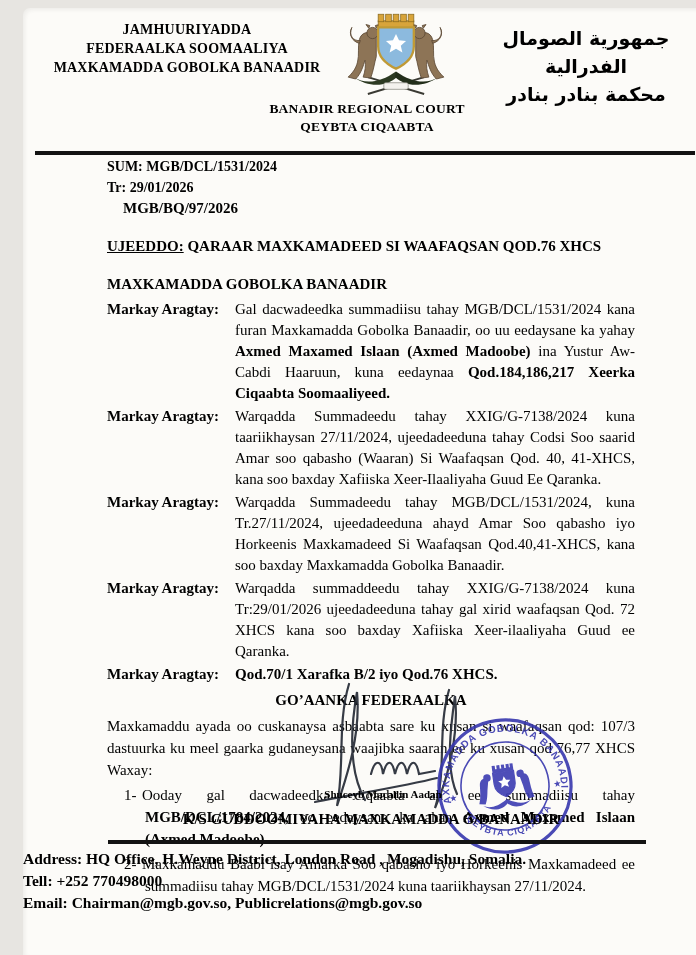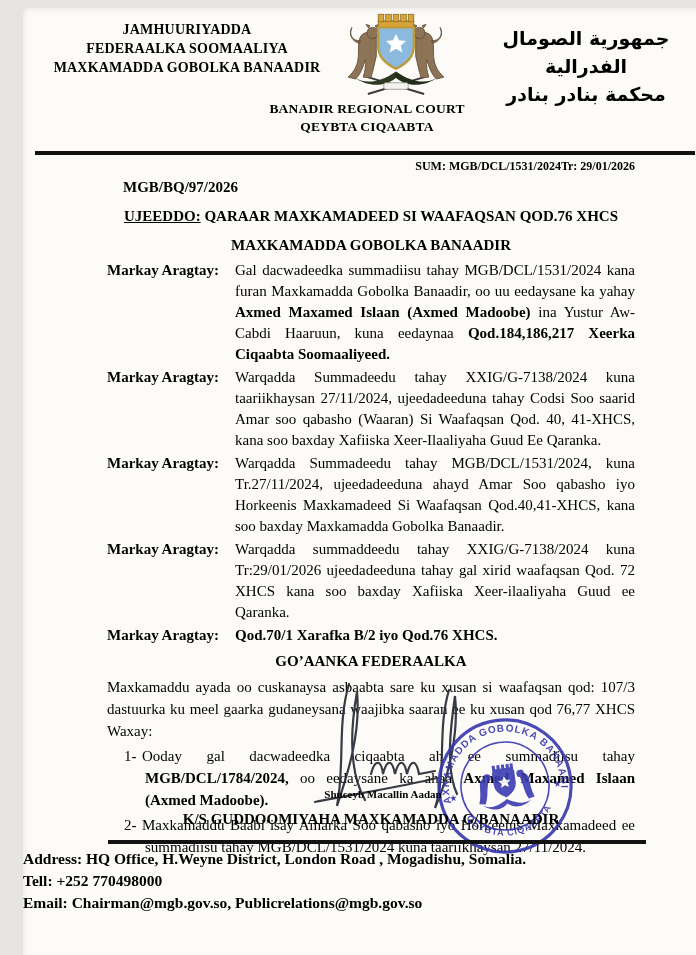--- a/index.html
+++ b/index.html
@@ -20,23 +20,23 @@
               font-family:"DejaVu Sans", sans-serif;}
   .emblem{top:2px;left:312px;width:122px;height:92px;}
   .hdr-center{top:92px;left:0;width:100%;text-align:center;font-weight:bold;
               font-size:13.5px;line-height:17.5px;letter-spacing:.2px;}
   .rule{background:#131313;}
   .rule-top{top:143px;left:12px;width:660px;height:4px;}
   .rule-bottom{top:832px;left:85px;width:538px;height:4px;}
 
   
   .flow{top:148px;left:84px;width:528px;font-size:15px;line-height:21px;}
-  .refs{display:flex;justify-content:flex-end;font-weight:bold;font-size:12px;line-height:21px;}
+  .refs{display:flex;justify-content:center;font-weight:bold;font-size:14px;line-height:21px;flex-direction:column;}
   .ref2{font-weight:bold;line-height:21px;margin-left:16px;}
-  .subject{text-align:center;font-weight:bold;margin-top:7px;line-height:22px;font-size:15px;}
+  .subject{font-weight:bold;margin-top:16px;line-height:22px;font-size:15px;}
   .subject .u{text-decoration:underline;}
   .rows{margin-top:4px;}
   .row{display:flex;margin-bottom:2px;}
   .row .lab{width:128px;flex:0 0 128px;font-weight:bold;}
   .row .body{flex:1;text-align:justify;}
   .decision-heading{text-align:center;font-weight:bold;font-size:15px;margin:4px 0 4px 0;line-height:22px;}
   .intro{text-align:justify;line-height:22px;}
   .items{margin-top:3px;}
   .item{padding-left:38px;text-indent:-21px;text-align:justify;line-height:22px;margin-bottom:3px;}
   .item .num{display:inline-block;width:18px;text-indent:0;}

